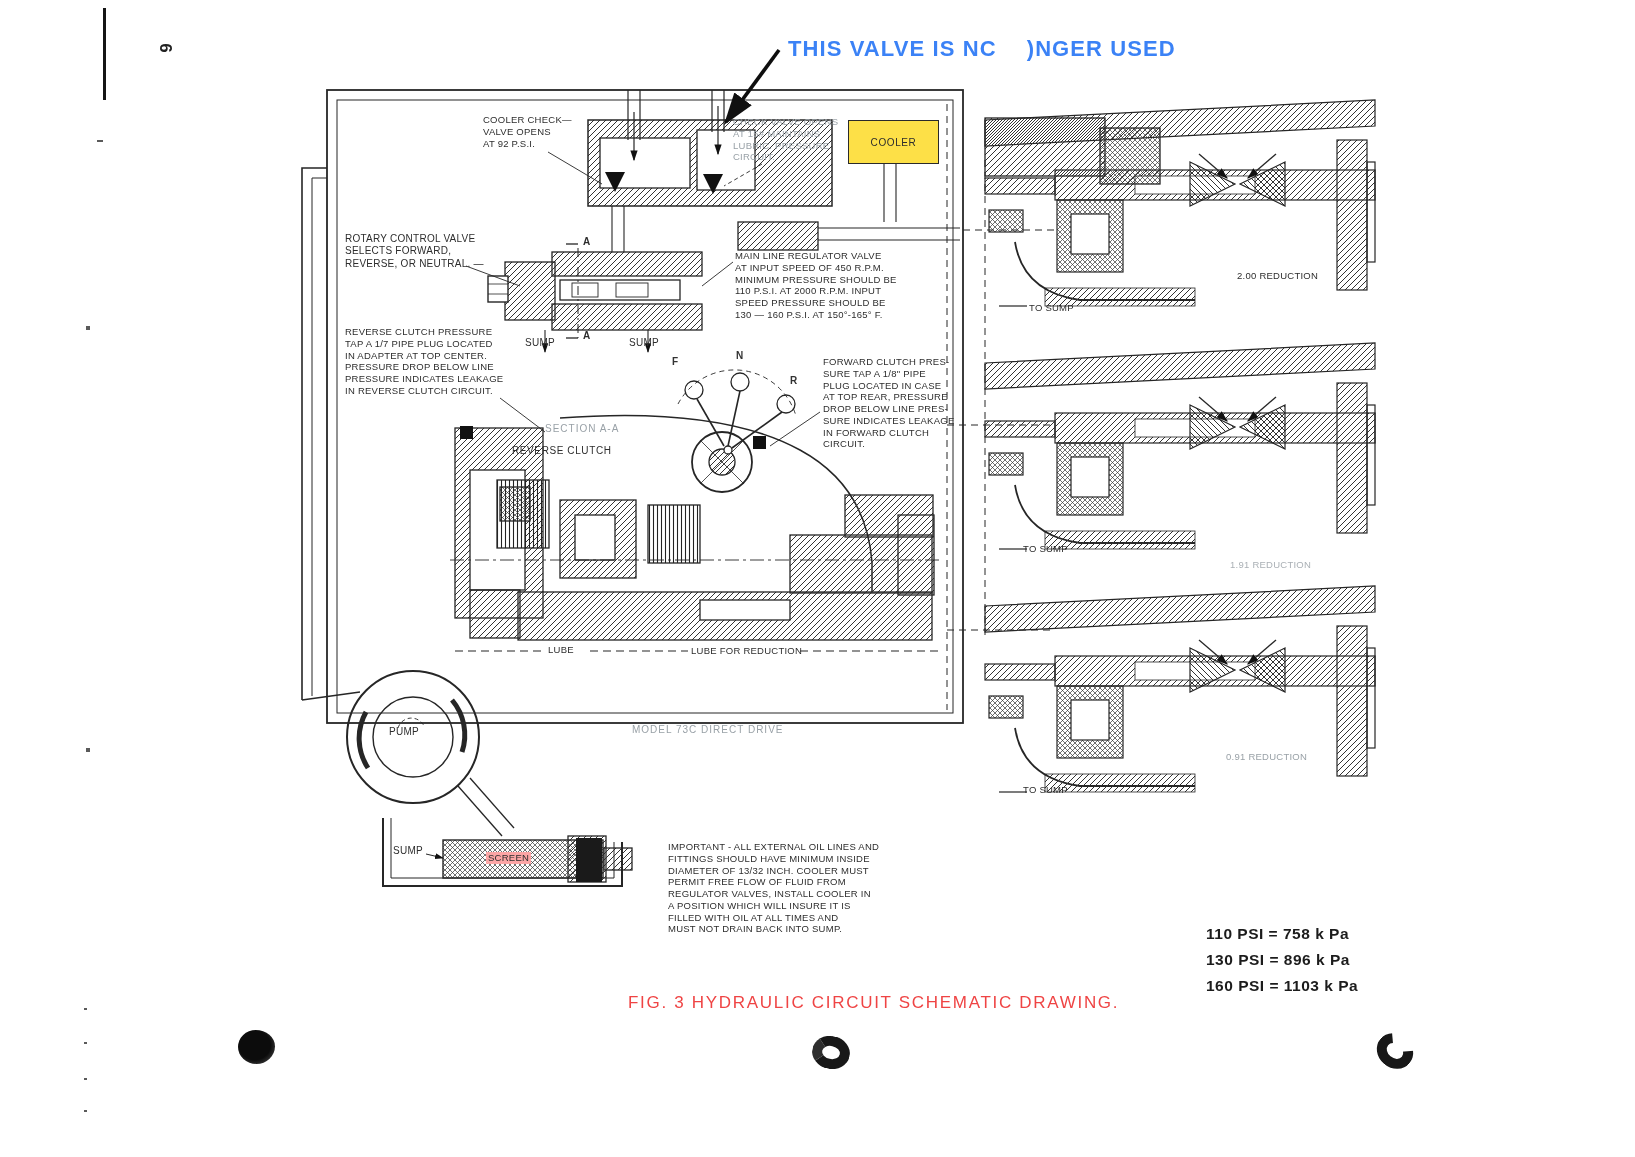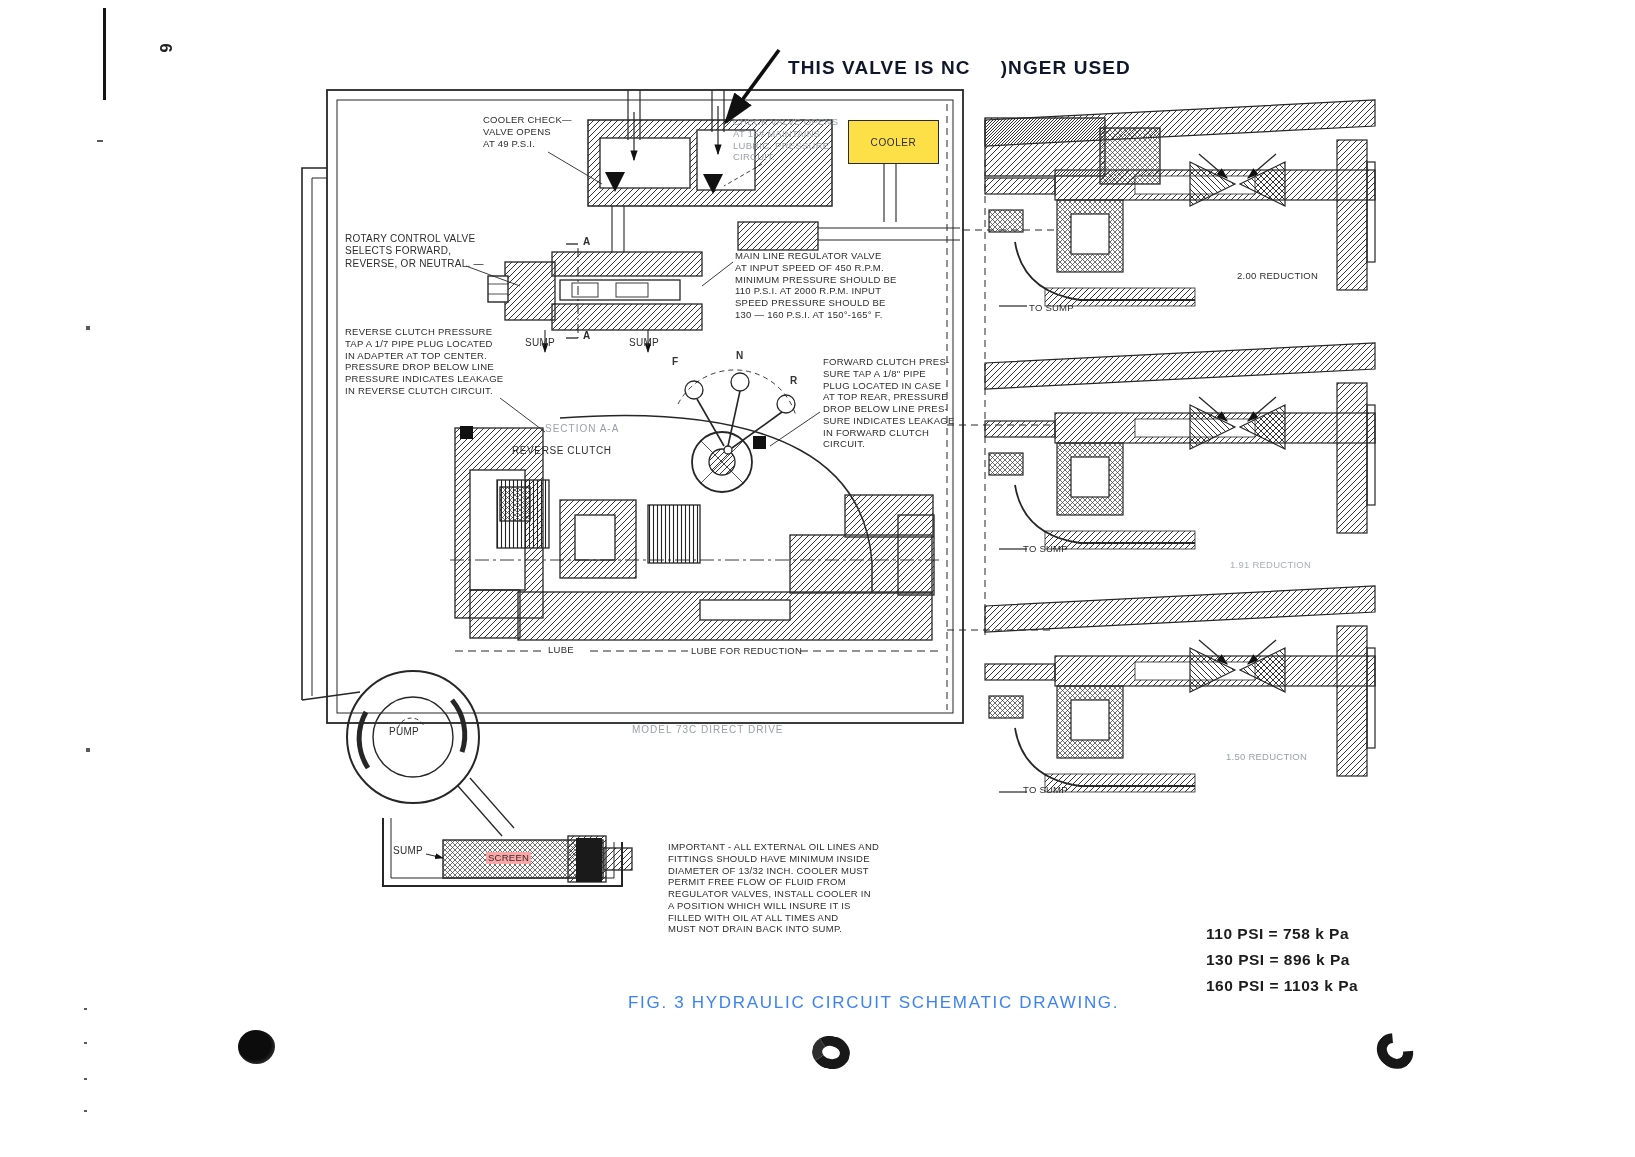--- a/index.html
+++ b/index.html
@@ -5,28 +5,28 @@
   html,body{margin:0;padding:0;background:#888;}
   .page{position:relative;width:1635px;height:1157px;background:#ffffff;overflow:hidden;
         font-family:"Liberation Sans",sans-serif;}
   svg.draw{position:absolute;left:0;top:0;z-index:1;}
   .lbl{position:absolute;z-index:3;font-size:9.5px;line-height:1.24;color:#2d2d2d;
        white-space:pre-line;letter-spacing:.25px;}
   .lbl.s10{font-size:10px;}
   .faded{color:#99a1a7;}
   .vfaded{color:#aab0b5;margin-top:48px;}
   .title-note{position:absolute;left:788px;top:36px;z-index:3;display:flex;gap:30px;
-       font-size:19px;font-weight:bold;letter-spacing:1.1px;color:#0f172a;margin-top:21px;}
+       font-size:22px;font-weight:bold;letter-spacing:1.1px;color:#3b82f6;}
   .cooler-box{position:absolute;left:848px;top:120px;width:89px;height:42px;z-index:3;
        border:1.6px solid #2a2a2a;display:flex;align-items:center;justify-content:center;
        font-size:10px;letter-spacing:.6px;color:#2d2d2d;background:#fde047;}
   .conv{position:absolute;left:1206px;top:921px;z-index:3;font-size:15.5px;font-weight:bold;
        line-height:26px;letter-spacing:.5px;color:#1c1c1c;}
   .caption{position:absolute;left:628px;top:993px;z-index:3;font-size:17px;letter-spacing:1.7px;
-       color:#3b82f6;font-weight:500;}
+       color:#ef4444;font-weight:500;}
   .pagenum{position:absolute;left:160px;top:38px;z-index:3;font-size:17px;font-weight:bold;
        color:#222;transform:rotate(90deg);}
   .selector-letter{position:absolute;z-index:3;font-size:10px;font-weight:bold;color:#333;}
   .amark{position:absolute;z-index:3;font-size:10px;font-weight:bold;color:#2d2d2d;}
   
   .edge-line{position:absolute;left:103px;top:8px;width:2.5px;height:92px;background:#151515;z-index:2;}
   .speck{position:absolute;background:#5a5a5a;z-index:2;}
   
   .punch-solid{position:absolute;left:238px;top:1030px;width:37px;height:34px;z-index:3;
        background:radial-gradient(ellipse at 45% 45%,#0c0c0c 55%,#3a3a3a 80%,#6a6a6a 100%);
@@ -229,21 +229,21 @@
 
   <div class="pagenum">6</div>
 
   <div class="title-note">
     <span>THIS VALVE IS NC</span>
     <span>)NGER USED</span>
   </div>
 
   <div class="lbl" style="left:483px;top:114px;">COOLER CHECK—
 VALVE OPENS
-AT 49 P.S.I.</div>
+AT 92 P.S.I.</div>
   <div class="lbl faded" style="left:733px;top:116px;">CHECK VALVE OPENS
 AT 15# MAINTAINS
 LUBRIC. PRESSURE
 CIRCUIT.</div>
   <div class="cooler-box">
     <span>COOLER</span>
   </div>
 
   <div class="lbl s10" style="left:345px;top:233px;">ROTARY CONTROL VALVE
 SELECTS FORWARD,
@@ -299,21 +299,21 @@
 PERMIT FREE FLOW OF FLUID FROM
 REGULATOR VALVES, INSTALL COOLER IN
 A POSITION WHICH WILL INSURE IT IS
 FILLED WITH OIL AT ALL TIMES AND
 MUST NOT DRAIN BACK INTO SUMP.</div>
 
   <div class="lbl" style="left:1237px;top:270px;">2.00 REDUCTION</div>
   <div class="lbl" style="left:1029px;top:302px;">TO SUMP</div>
   <div class="lbl vfaded" style="left:1230px;top:511px;">1.91 REDUCTION</div>
   <div class="lbl" style="left:1023px;top:543px;">TO SUMP</div>
-  <div class="lbl faded" style="left:1226px;top:751px;">1.50 REDUCTION</div>
+  <div class="lbl faded" style="left:1226px;top:751px;">0.91 REDUCTION</div>
   <div class="lbl" style="left:1023px;top:784px;">TO SUMP</div>
 
   <div class="conv">
     <div>110 PSI = 758 k Pa</div>
     <div>130 PSI = 896 k Pa</div>
     <div>160 PSI = 1103 k Pa</div>
   </div>
 
   <div class="caption">FIG. 3  HYDRAULIC CIRCUIT SCHEMATIC DRAWING.</div>
 

